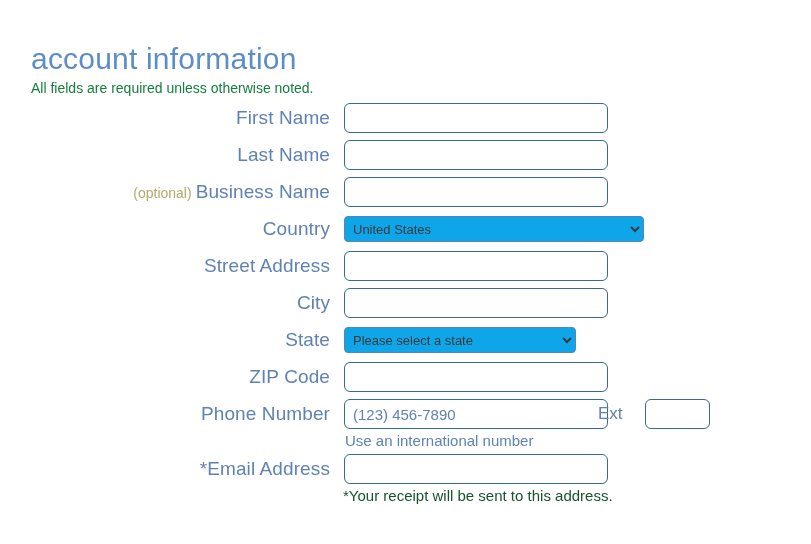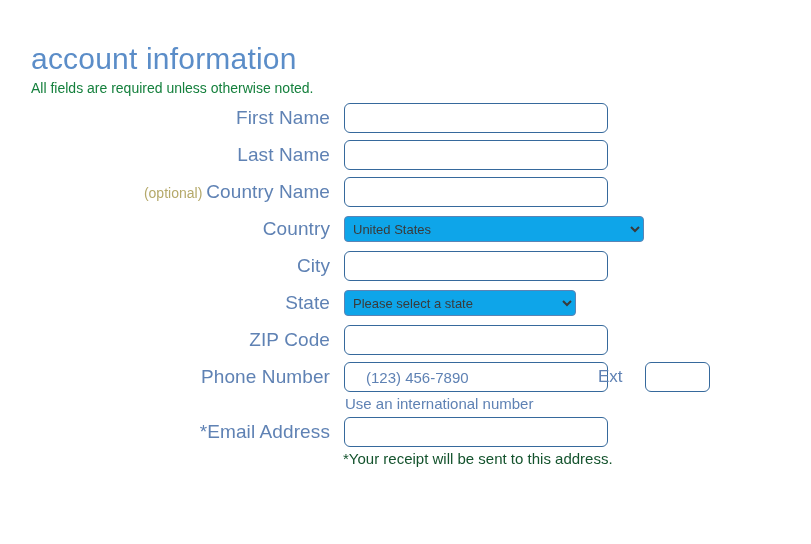--- a/index.html
+++ b/index.html
@@ -97,21 +97,21 @@
 
   
   .text-input {
     box-sizing: border-box;
     width: 264px;
     height: 30px;
     border: 1px solid #36699c;
     border-radius: 6px;
     background: #ffffff;
     outline: none;
-    padding: 0 21px;
+    padding: 0 8px;
     font-family: "Liberation Sans", sans-serif;
     font-size: 15px;
     color: #3b82f6;
   }
   .text-input::placeholder {
     color: #5f82b4;
     opacity: 1;
   }
 
   .select-input {
@@ -199,38 +199,46 @@
       <div class="label-col">
         <span class="field-label">Last Name</span>
       </div>
       <div class="input-col">
         <input class="text-input" type="text" placeholder="" style="">
       </div>
     </div>
 
     <div class="row">
       <div class="label-col">
-        <span class="optional-tag">(optional)</span><span class="field-label">Country Name</span>
+        <span class="optional-tag">(optional)</span><span class="field-label">Business Name</span>
       </div>
       <div class="input-col">
         <input class="text-input" type="text" placeholder="" style="">
       </div>
     </div>
 
     <div class="row">
       <div class="label-col">
         <span class="field-label">Country</span>
       </div>
       <div class="input-col" style="top:2px;">
         <select class="select-input select-country">
           <option>United States</option>
         </select>
       </div>
     </div>
 
+    <div class="row">
+      <div class="label-col">
+        <span class="field-label">Street Address</span>
+      </div>
+      <div class="input-col">
+        <input class="text-input" type="text" placeholder="" style="">
+      </div>
+    </div>
 
     <div class="row">
       <div class="label-col">
         <span class="field-label">City</span>
       </div>
       <div class="input-col">
         <input class="text-input" type="text" placeholder="" style="">
       </div>
     </div>
 

